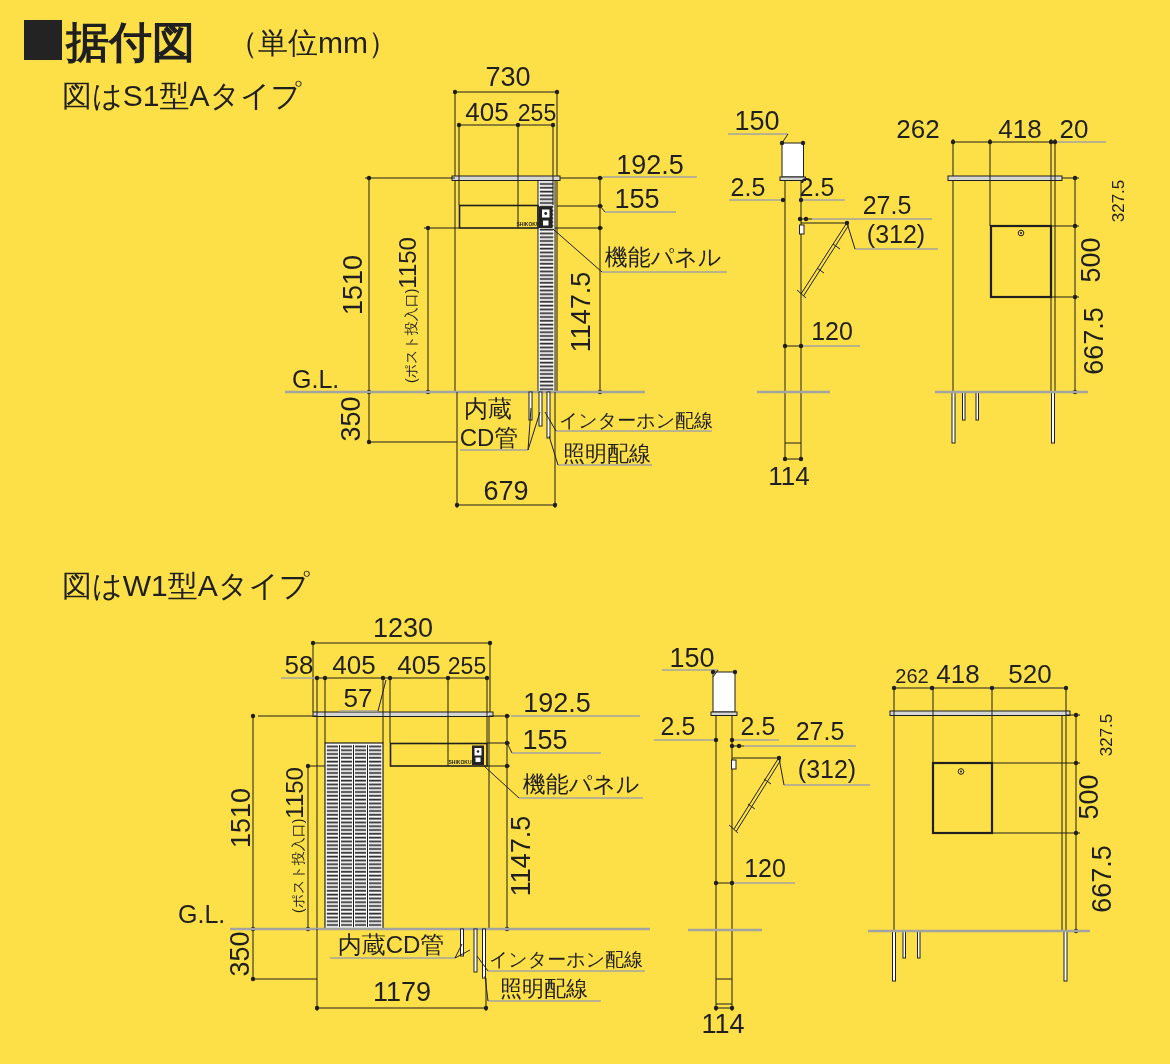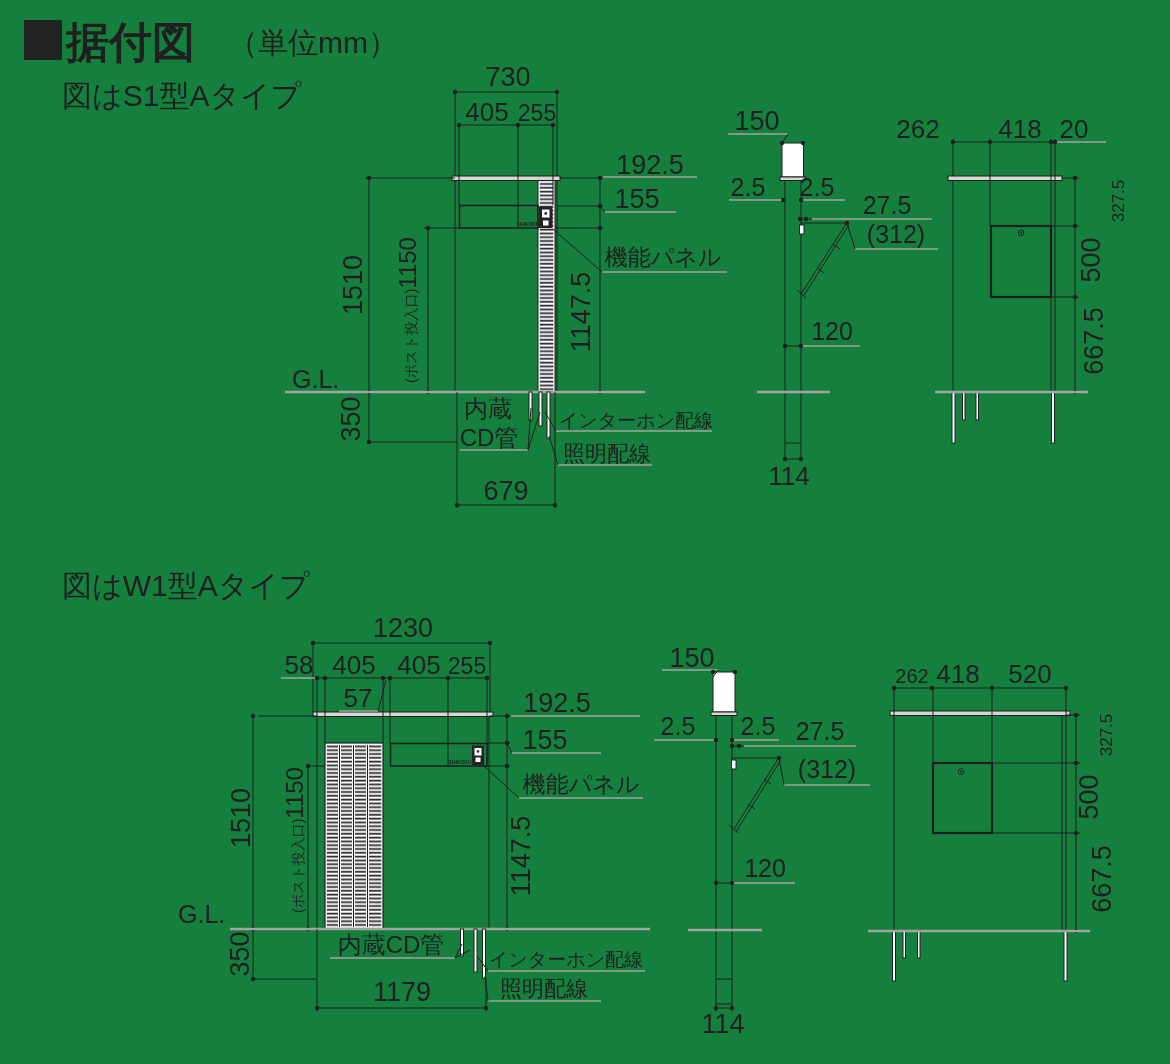--- a/index.html
+++ b/index.html
@@ -1,16 +1,16 @@
 <!DOCTYPE html>
 <html><head>
 <meta charset="utf-8">
 <style>
   html,body{margin:0;padding:0;background:#ffffff;}
-  #canvas{position:relative;width:1170px;height:1064px;background:#15803d;overflow:hidden;}
+  #canvas{position:relative;width:1170px;height:1064px;background:#fde047;overflow:hidden;}
   svg{display:block;}
   .tx{fill:#1f1f1f;font-family:"Liberation Sans","DejaVu Sans",sans-serif;}
   .b{font-weight:bold;}
   .f43{font-size:43px;}.f30{font-size:30px;}.f27{font-size:27px;}.f26{font-size:26px;}
   .f25{font-size:25px;}.f24{font-size:24px;}.f23{font-size:23px;}.f22{font-size:22px;}.f20{font-size:20px;}.f19{font-size:19px;}.f17{font-size:17px;}
   .f14{font-size:14px;}.f5{font-size:5px;font-weight:bold;}
   .mid{text-anchor:middle;}
   .k{stroke:#1f1f1f;stroke-width:1;fill:none;}
   .k15{stroke:#1f1f1f;stroke-width:1.6;fill:none;}
   .k2{stroke:#1f1f1f;stroke-width:2.2;fill:none;}

